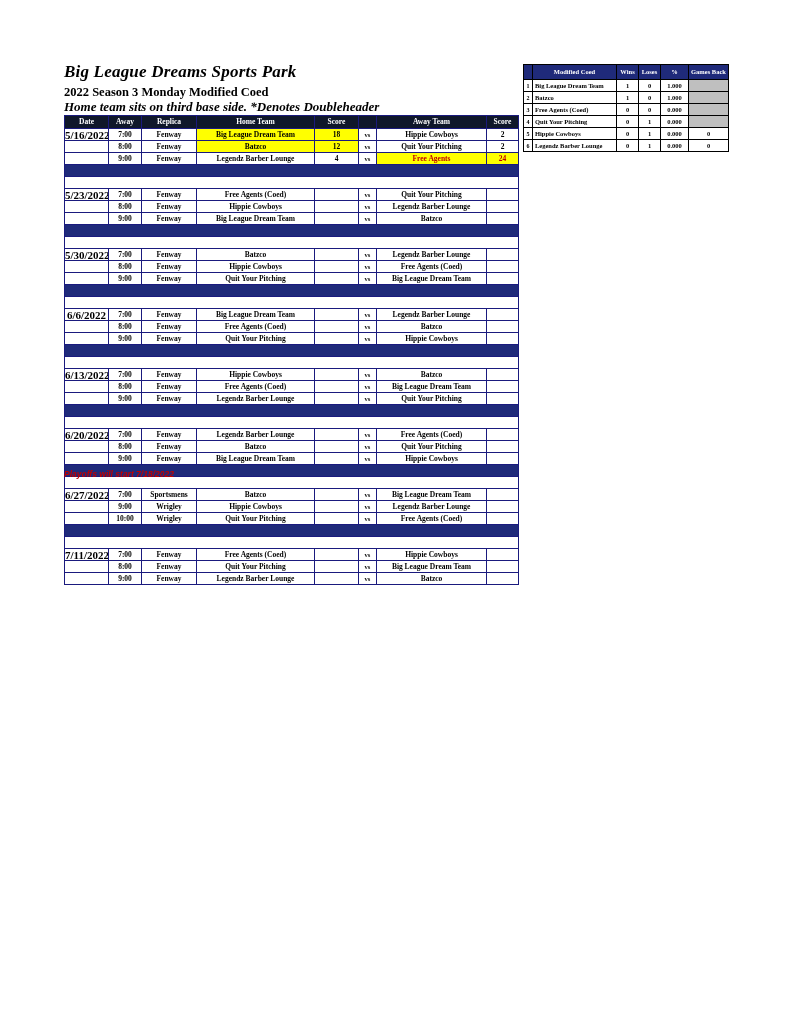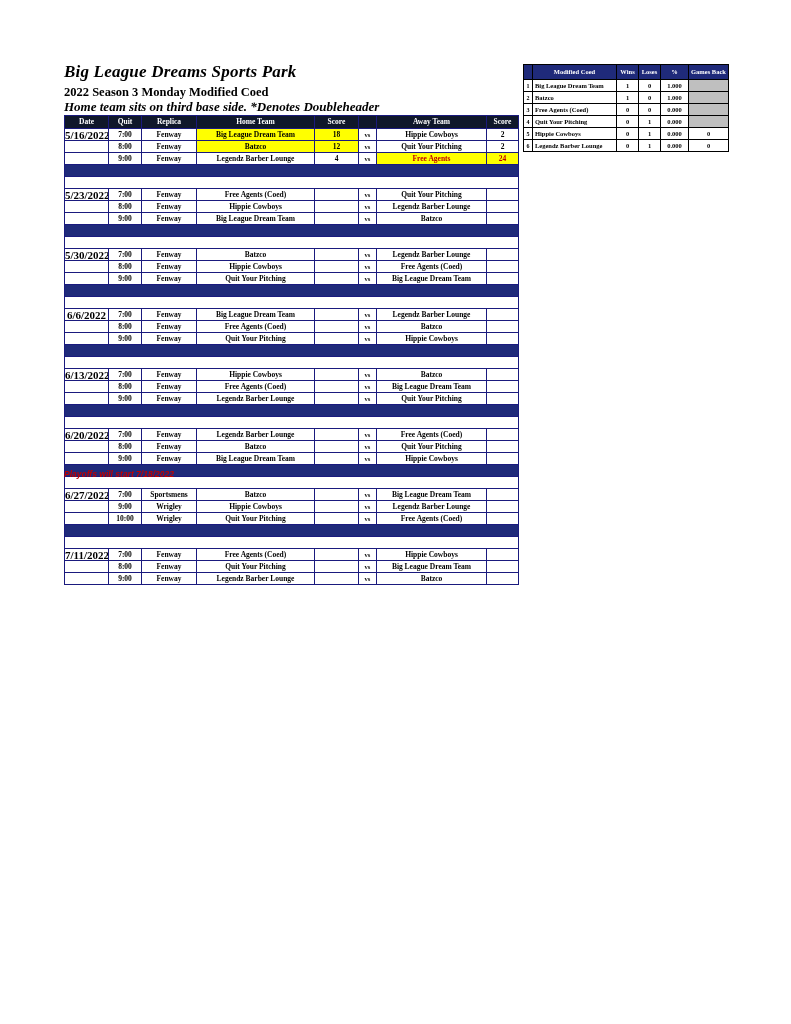--- a/index.html
+++ b/index.html
@@ -188,21 +188,21 @@
       <col class="col-rep">
       <col class="col-home">
     <col class="col-score">
       <col class="col-vs">
       <col class="col-away">
       <col class="col-score2">
   </colgroup>
   <thead>
     <tr>
       <th>Date</th>
-      <th>Quit</th>
+      <th>Away</th>
       <th>Replica</th>
       <th>Home Team</th>
       <th>Score</th>
       <th></th>
       <th>Away Team</th>
       <th>Score</th>
     </tr>
   </thead>
   <tbody id="schedule-body">
       <tr>

